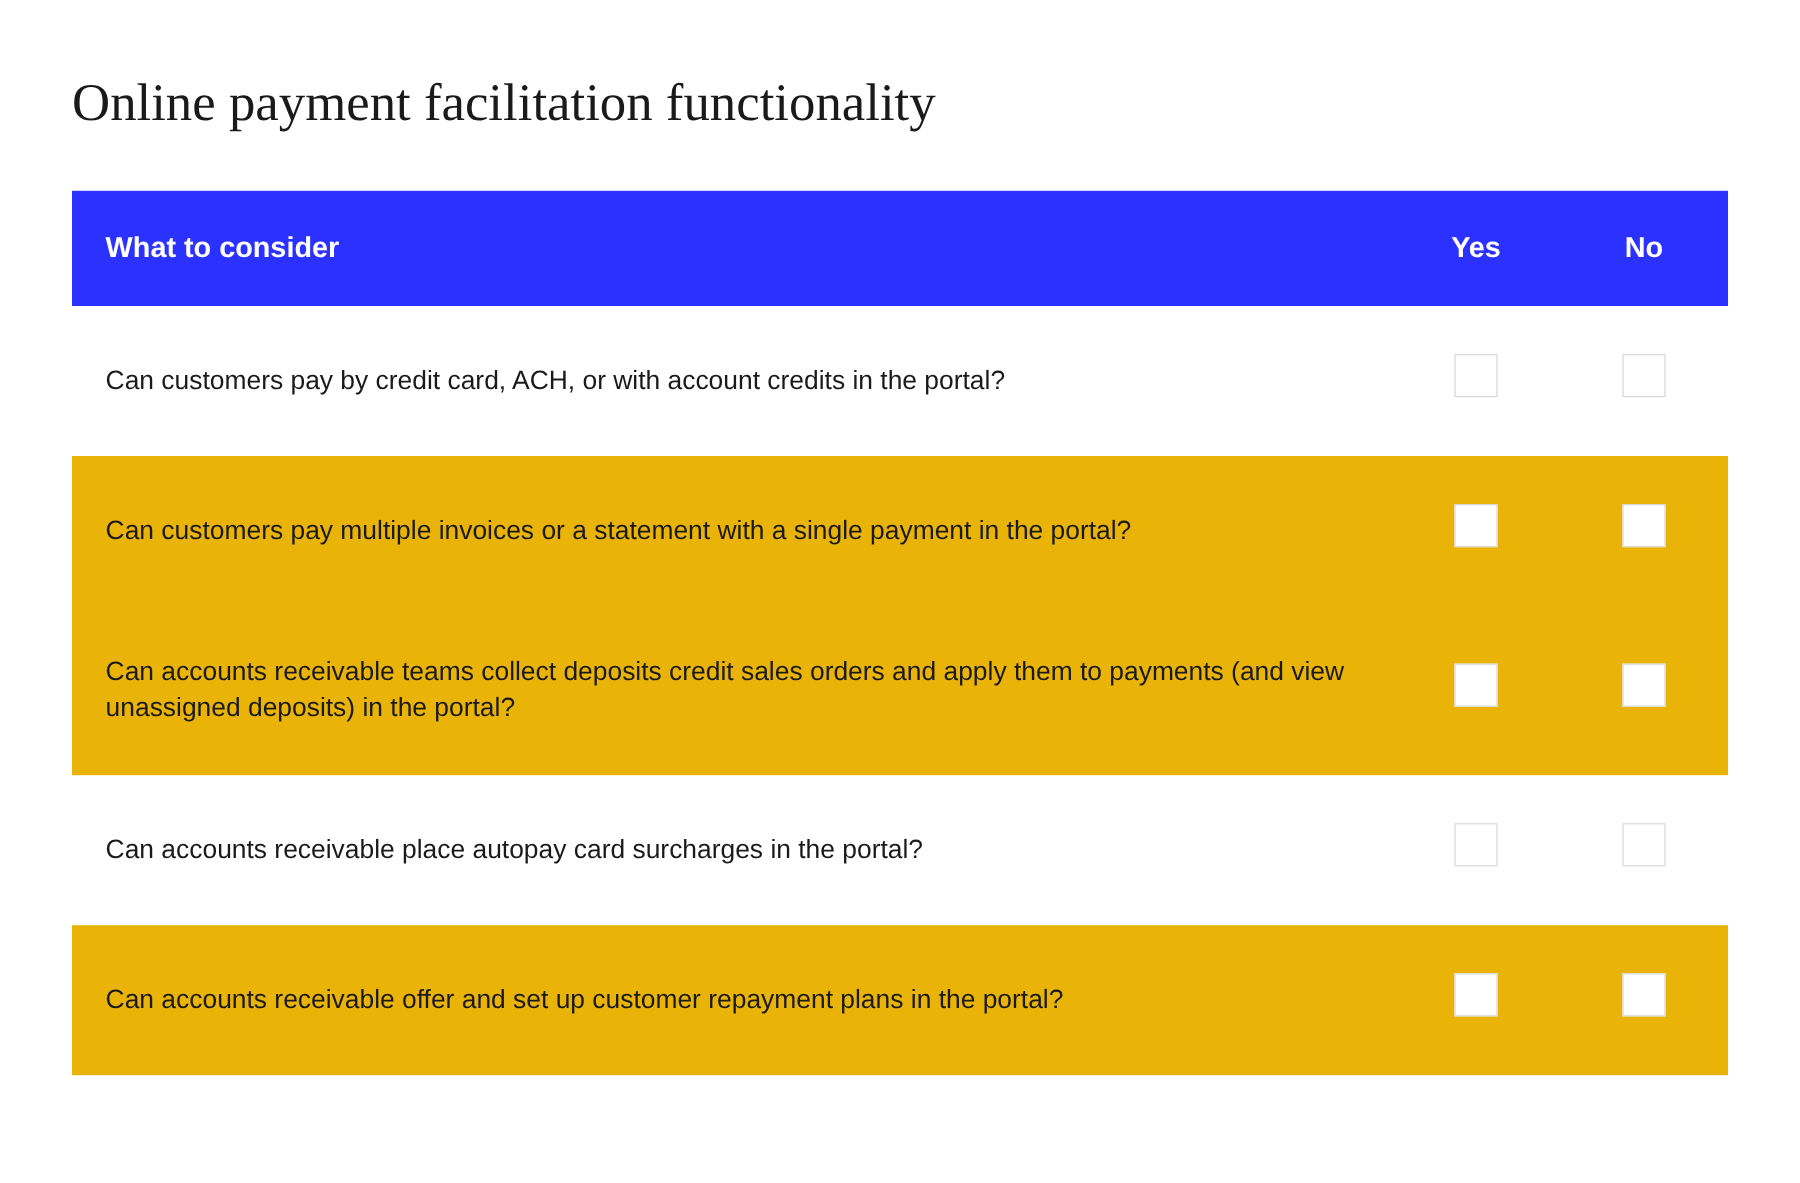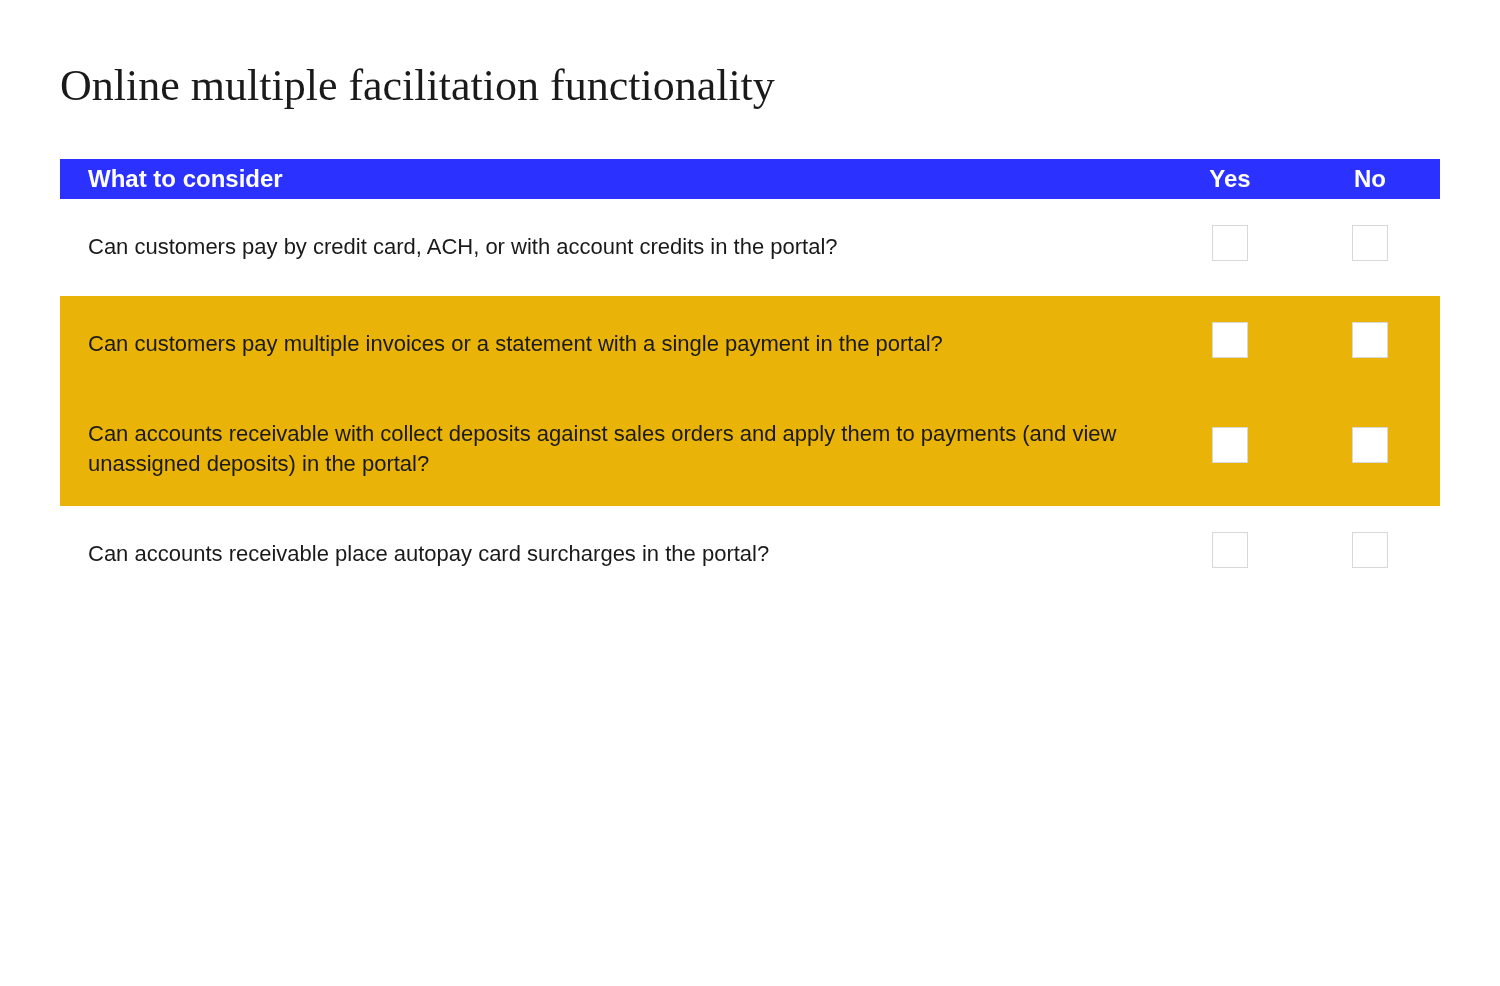--- a/index.html
+++ b/index.html
@@ -21,32 +21,32 @@
     }
     .table {
       width: 100%;
       border-collapse: collapse;
     }
     .table-header {
       background: #2b32ff;
       color: #ffffff;
     }
     .table-header th {
-      padding: 6px 28px;
+      padding: 34px 28px;
       font-size: 24px;
       font-weight: 600;
       text-align: left;
     }
     .table-header th.col-yes,
     .table-header th.col-no {
       text-align: center;
       width: 140px;
     }
     .table-row td {
-      padding: 26px 28px;
+      padding: 40px 28px;
       font-size: 22px;
       color: #1a1a1a;
       line-height: 1.4;
       vertical-align: middle;
     }
     .table-row td.question-cell {
       max-width: 880px;
     }
     .table-row td.checkbox-cell {
       text-align: center;
@@ -60,21 +60,21 @@
       width: 36px;
       height: 36px;
       border: 1px solid #d8d8d8;
       background: #ffffff;
       cursor: pointer;
     }
   </style>
 </head>
 <body>
 
-<h1 class="page-title">Online multiple facilitation functionality</h1>
+<h1 class="page-title">Online payment facilitation functionality</h1>
 
 <table class="table">
   <thead>
     <tr class="table-header">
       <th>What to consider</th>
       <th class="col-yes">Yes</th>
       <th class="col-no">No</th>
     </tr>
   </thead>
   <tbody>
@@ -82,23 +82,28 @@
       <td class="question-cell">Can customers pay by credit card, ACH, or with account credits in the portal?</td>
       <td class="checkbox-cell"><span class="checkbox"></span></td>
       <td class="checkbox-cell"><span class="checkbox"></span></td>
     </tr>
     <tr class="table-row alt">
       <td class="question-cell">Can customers pay multiple invoices or a statement with a single payment in the portal?</td>
       <td class="checkbox-cell"><span class="checkbox"></span></td>
       <td class="checkbox-cell"><span class="checkbox"></span></td>
     </tr>
     <tr class="table-row alt">
-      <td class="question-cell">Can accounts receivable with collect deposits against sales orders and apply them to payments (and view unassigned deposits) in the portal?</td>
+      <td class="question-cell">Can accounts receivable teams collect deposits credit sales orders and apply them to payments (and view unassigned deposits) in the portal?</td>
       <td class="checkbox-cell"><span class="checkbox"></span></td>
       <td class="checkbox-cell"><span class="checkbox"></span></td>
     </tr>
     <tr class="table-row">
       <td class="question-cell">Can accounts receivable place autopay card surcharges in the portal?</td>
       <td class="checkbox-cell"><span class="checkbox"></span></td>
       <td class="checkbox-cell"><span class="checkbox"></span></td>
     </tr>
+    <tr class="table-row alt">
+      <td class="question-cell">Can accounts receivable offer and set up customer repayment plans in the portal?</td>
+      <td class="checkbox-cell"><span class="checkbox"></span></td>
+      <td class="checkbox-cell"><span class="checkbox"></span></td>
+    </tr>
   </tbody>
 </table>
 
 </body></html>

